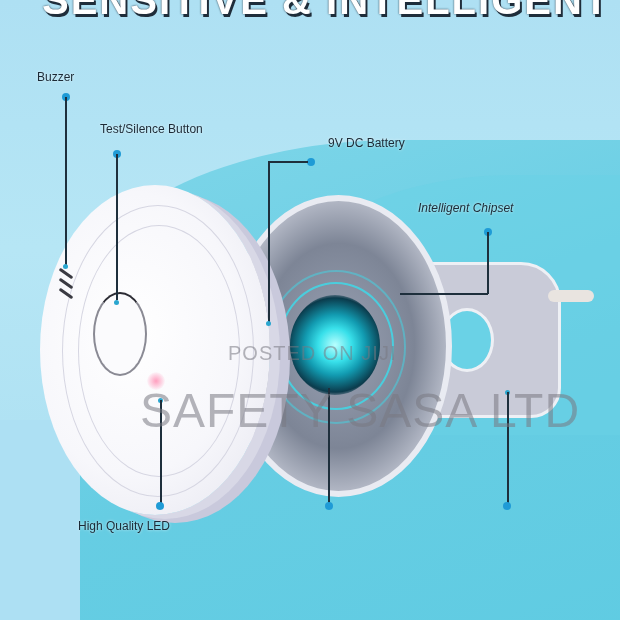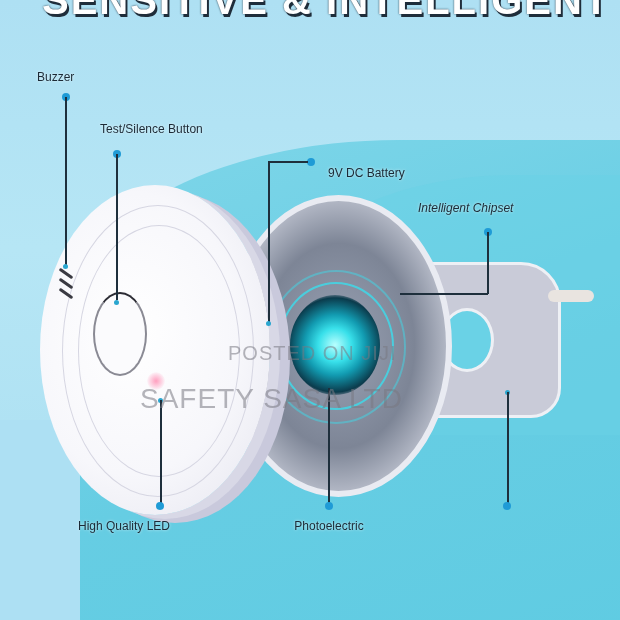--- a/index.html
+++ b/index.html
@@ -22,21 +22,21 @@
   
   .inner{position:absolute;left:225px;top:195px;width:215px;height:290px;border-radius:50%;background:radial-gradient(ellipse at 50% 50%,#9aa3b5 0%,#7d8596 50%,#c8ccd8 80%,#e8eaf0 100%);border:6px solid #e9ebf2;}
   .glow{position:absolute;left:290px;top:295px;width:90px;height:100px;border-radius:50%;background:radial-gradient(circle,#b9ffff 0%,#38e0ea 25%,#129bb1 45%,#0b3b4c 70%,rgba(10,40,50,0) 78%);}
   .glow-ring{position:absolute;border:2px solid #3fd8e8;border-radius:50%;opacity:.85;}
   
   .bracket{position:absolute;left:415px;top:262px;width:140px;height:150px;background:#c9cbd8;border:3px solid #eef0f5;border-radius:14px 40px 30px 10px;}
   .bracket-hole{position:absolute;left:440px;top:308px;width:48px;height:58px;border-radius:50%;background:#6ad2e6;border:3px solid #eef0f5;}
   .screw{position:absolute;left:548px;top:290px;width:46px;height:12px;border-radius:6px;background:#e9e4e0;}
   .watermark{position:absolute;color:rgba(120,120,130,.55);white-space:nowrap;font-family:"Liberation Sans",sans-serif;}
   .wm1{left:228px;top:342px;font-size:20px;letter-spacing:1px;}
-  .wm2{left:140px;top:383px;font-size:28px;letter-spacing:1px;}
+  .wm2{left:140px;top:383px;font-size:48px;letter-spacing:1px;}
   .left-edge{position:absolute;left:0;top:420px;width:80px;height:200px;background:#ade0f3;}
 </style>
 </head>
 <body>
 
 <div class="bg"></div>
 <div class="wave"></div>
 <div class="wave2"></div>
 <div class="left-edge"></div>
 
@@ -65,40 +65,39 @@
 <div class="label" style="left:37px;top:66px;">Buzzer</div>
 <div class="dot" style="left:62px;top:93px;"></div>
 <div class="line" style="left:65px;top:97px;width:1.5px;height:168px;"></div>
 <div class="dot small" style="left:63px;top:264px;"></div>
 
 <div class="label" style="left:100px;top:118px;">Test/Silence Button</div>
 <div class="dot" style="left:113px;top:150px;"></div>
 <div class="line" style="left:116px;top:154px;width:1.5px;height:146px;"></div>
 <div class="dot small" style="left:114px;top:300px;"></div>
 
-<div class="label" style="left:328px;top:162px;">9V DC Battery</div>
+<div class="label" style="left:328px;top:132px;">9V DC Battery</div>
 <div class="dot" style="left:307px;top:158px;"></div>
 <div class="line" style="left:268px;top:161px;width:40px;height:1.5px;"></div>
 <div class="line" style="left:268px;top:161px;width:1.5px;height:161px;"></div>
 <div class="dot small" style="left:266px;top:321px;"></div>
 
 <div class="label" style="left:418px;top:197px;font-style:italic;">Intelligent Chipset</div>
 <div class="dot" style="left:484px;top:228px;"></div>
 <div class="line" style="left:487px;top:232px;width:1.5px;height:62px;"></div>
 <div class="line" style="left:400px;top:293px;width:88px;height:1.5px;"></div>
 
 <div class="dot small" style="left:158px;top:398px;"></div>
 <div class="line" style="left:160px;top:400px;width:1.5px;height:104px;"></div>
 <div class="dot" style="left:156px;top:502px;"></div>
 <div class="label" style="left:78px;top:515px;">High Quality LED</div>
 
 <div class="line" style="left:328px;top:388px;width:1.5px;height:116px;"></div>
 <div class="dot" style="left:325px;top:502px;"></div>
 <div class="label center" style="left:268px;top:515px;width:122px;">
-  <div>Photoelectric</div>
 </div>
 
 <div class="dot small" style="left:505px;top:390px;"></div>
 <div class="line" style="left:507px;top:392px;width:1.5px;height:112px;"></div>
 <div class="dot" style="left:503px;top:502px;"></div>
 <div class="label center" style="left:430px;top:515px;width:160px;">
 </div>
 
 <div class="watermark wm1">POSTED ON JIJI</div>
 <div class="watermark wm2">SAFETY SASA LTD</div>

